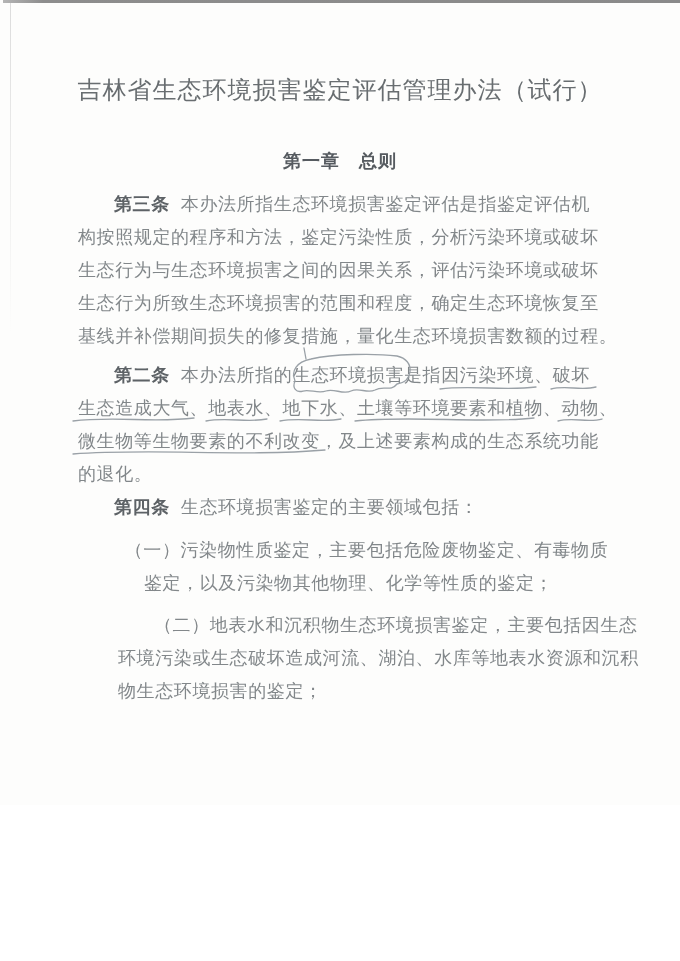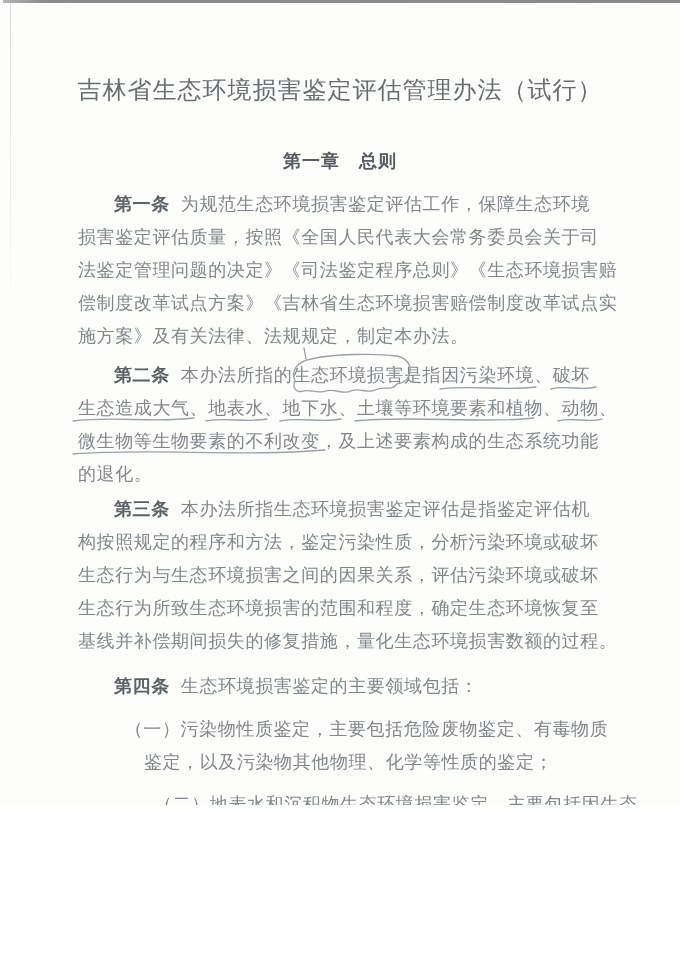--- a/index.html
+++ b/index.html
@@ -55,21 +55,21 @@
     color:#5d6266;
     margin-right:11px;
   }
   .item .label{
     font-weight:400;
     color:#82878a;
     margin-right:0;
   }
   .a2{margin-top:6px;}
   .a3{margin-top:2px;}
-  .a4{margin-top:12px;}
+  .a4{margin-top:0;}
   .i1{margin-top:10px;text-align:center;}
   .i2{margin-top:9px;margin-left:40px;}
   .annotations{
     position:absolute;left:0;top:0;
     pointer-events:none;
   }
   .footer{
     position:absolute;left:74px;top:869px;
     font-family:"Liberation Sans","DejaVu Sans",sans-serif;
     font-size:10px;
@@ -81,36 +81,31 @@
 <body>
 
 <div class="page">
   <div class="top-strip"></div>
   <div class="crease"></div>
 
   <h1 class="title">吉林省生态环境损害鉴定评估管理办法（试行）</h1>
   <h2 class="chapter">第一章　总则</h2>
 
   <div class="content">
-    <p class="para article a1"><span class="label">第一条</span><span class="text">为规范生态环境损害鉴定评估工作，保障生态环境
-损害鉴定评估质量，按照《全国人民代表大会常务委员会关于司
-法鉴定管理问题的决定》《司法鉴定程序总则》《生态环境损害赔
-偿制度改革试点方案》《吉林省生态环境损害赔偿制度改革试点实
-施方案》及有关法律、法规规定，制定本办法。</span></p>
-
-    <p class="para article a2"><span class="label">第二条</span><span class="text">本办法所指的生态环境损害是指因污染环境、破坏
-生态造成大气、地表水、地下水、土壤等环境要素和植物、动物、
-微生物等生物要素的不利改变，及上述要素构成的生态系统功能
-的退化。</span></p>
 
     <p class="para article a3"><span class="label">第三条</span><span class="text">本办法所指生态环境损害鉴定评估是指鉴定评估机
 构按照规定的程序和方法，鉴定污染性质，分析污染环境或破坏
 生态行为与生态环境损害之间的因果关系，评估污染环境或破坏
 生态行为所致生态环境损害的范围和程度，确定生态环境恢复至
 基线并补偿期间损失的修复措施，量化生态环境损害数额的过程。</span></p>
+
+    <p class="para article a2"><span class="label">第二条</span><span class="text">本办法所指的生态环境损害是指因污染环境、破坏
+生态造成大气、地表水、地下水、土壤等环境要素和植物、动物、
+微生物等生物要素的不利改变，及上述要素构成的生态系统功能
+的退化。</span></p>
 
     <p class="para article a4"><span class="label">第四条</span><span class="text">生态环境损害鉴定的主要领域包括：</span></p>
 
     <p class="para item i1"><span class="label">（一）</span><span class="text">污染物性质鉴定，主要包括危险废物鉴定、有毒物质
 鉴定，以及污染物其他物理、化学等性质的鉴定；</span></p>
 
     <p class="para item i2"><span class="label">（二）</span><span class="text">地表水和沉积物生态环境损害鉴定，主要包括因生态
 环境污染或生态破坏造成河流、湖泊、水库等地表水资源和沉积
 物生态环境损害的鉴定；</span></p>
   </div>

